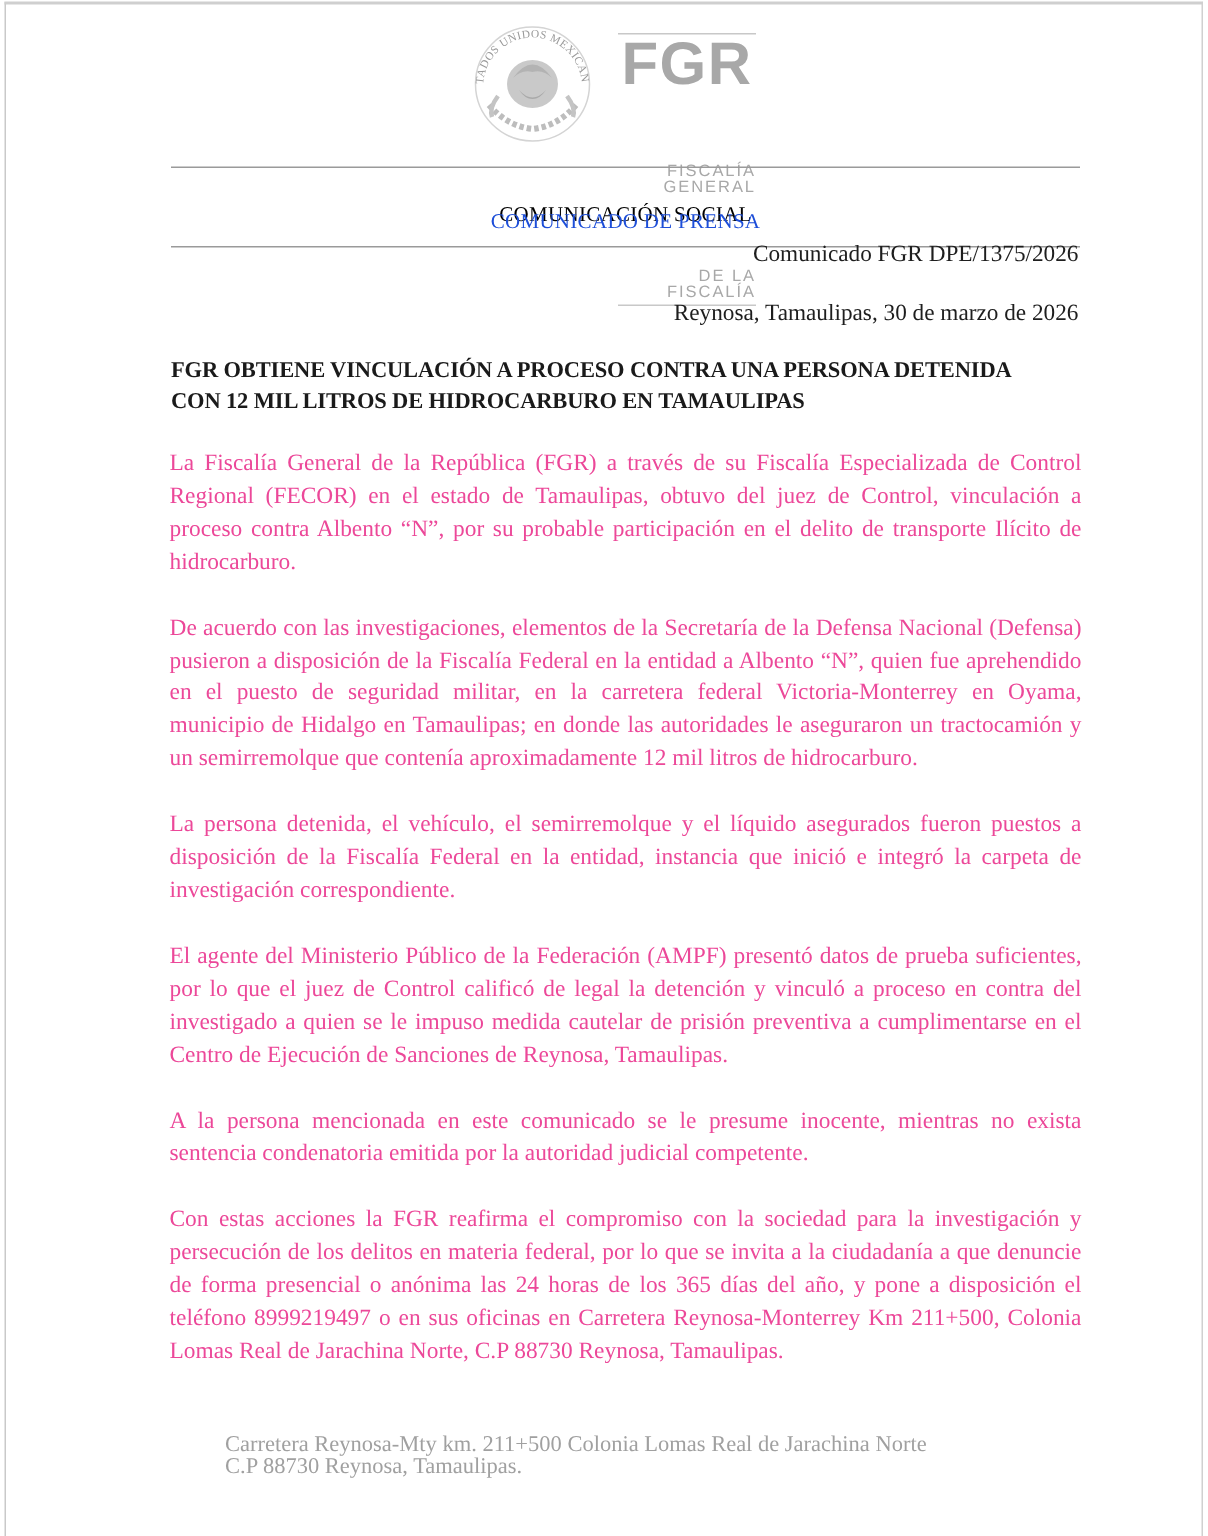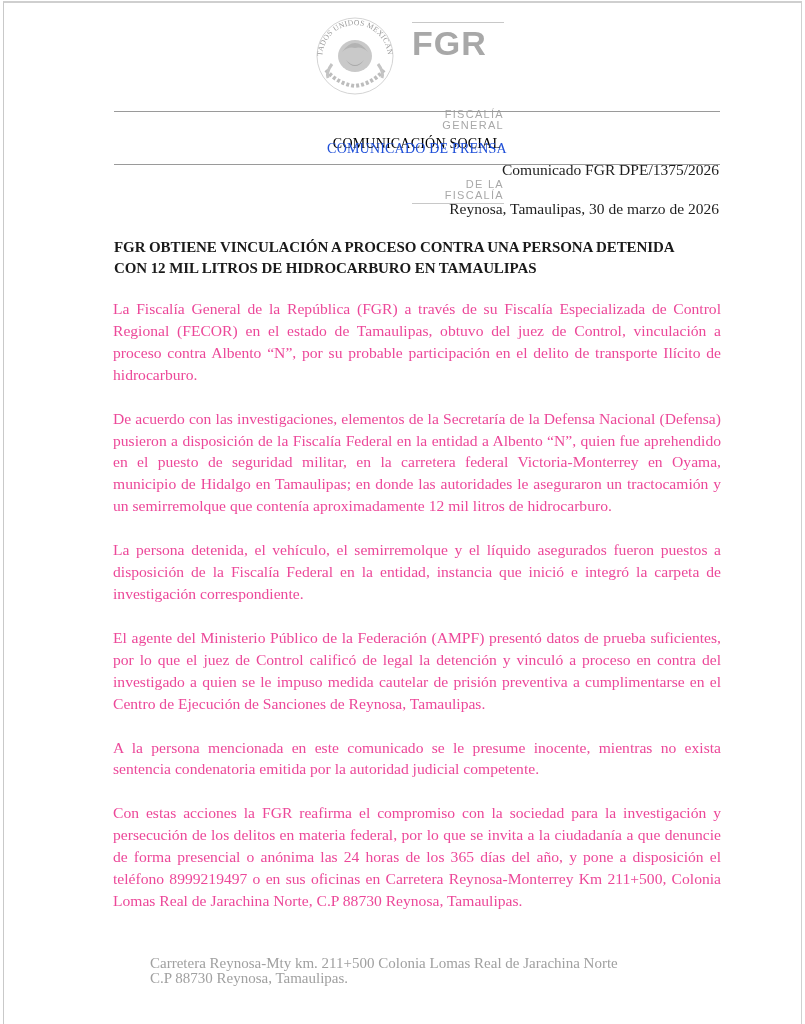--- a/index.html
+++ b/index.html
@@ -12,22 +12,22 @@
     .frame {
       position: absolute; left: 3px; top: 1px; right: 3px; bottom: 0;
       border-left: 1px solid #c9c9c9; border-top: 2px solid #cfcfcf; border-right: 1px solid #d0d0d0;
     }
     .logo-wrap { position: absolute; left: 312px; top: 12px; width: 190px; height: 84px; }
     .seal { position: absolute; left: 0; top: 0; width: 86px; height: 84px; }
     .fgr-block { position: absolute; left: 100px; top: 10px; width: 92px; }
     .fgr-rule { height: 1px; background: #c8c8c8; margin: 0; }
     .fgr-letters {
       font-family: "Liberation Sans", "DejaVu Sans", sans-serif;
-      font-weight: bold; font-size: 34px; color: #a8a8a8; letter-spacing: 1px;
-      line-height: 36px; margin-top: 2px;
+      font-weight: bold; font-size: 40px; color: #a8a8a8; letter-spacing: 1px;
+      text-align: center; line-height: 36px; margin-top: 2px;
     }
     .fgr-sub {
       font-family: "Liberation Sans", "DejaVu Sans", sans-serif;
       font-size: 11px; color: #a8a8a8; letter-spacing: 1.3px; text-align: right;
       line-height: 11px; padding-left: 1px; margin-top: 48px;
     }
     .rule { position: absolute; left: 114px; width: 606px; height: 1px; background: #9a9a9a; }
     .rule.r1 { top: 111px; }
     .rule.r2 { top: 164px; }
     .sect {

